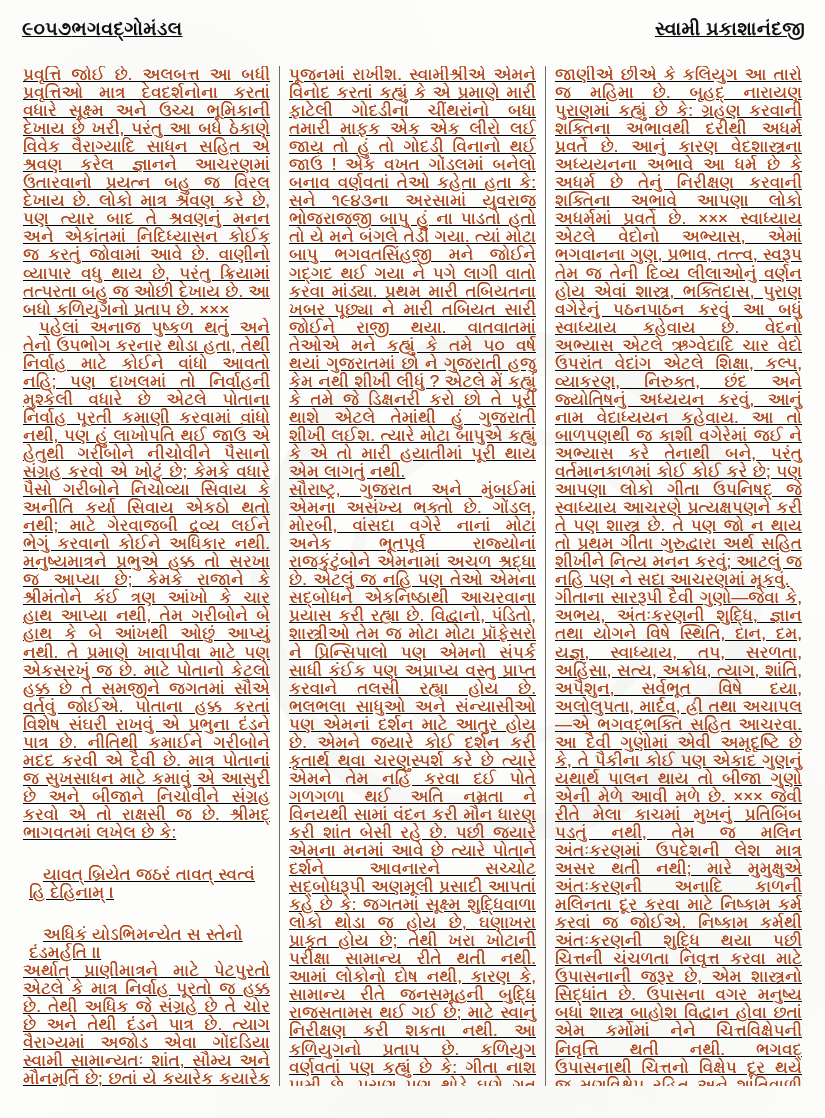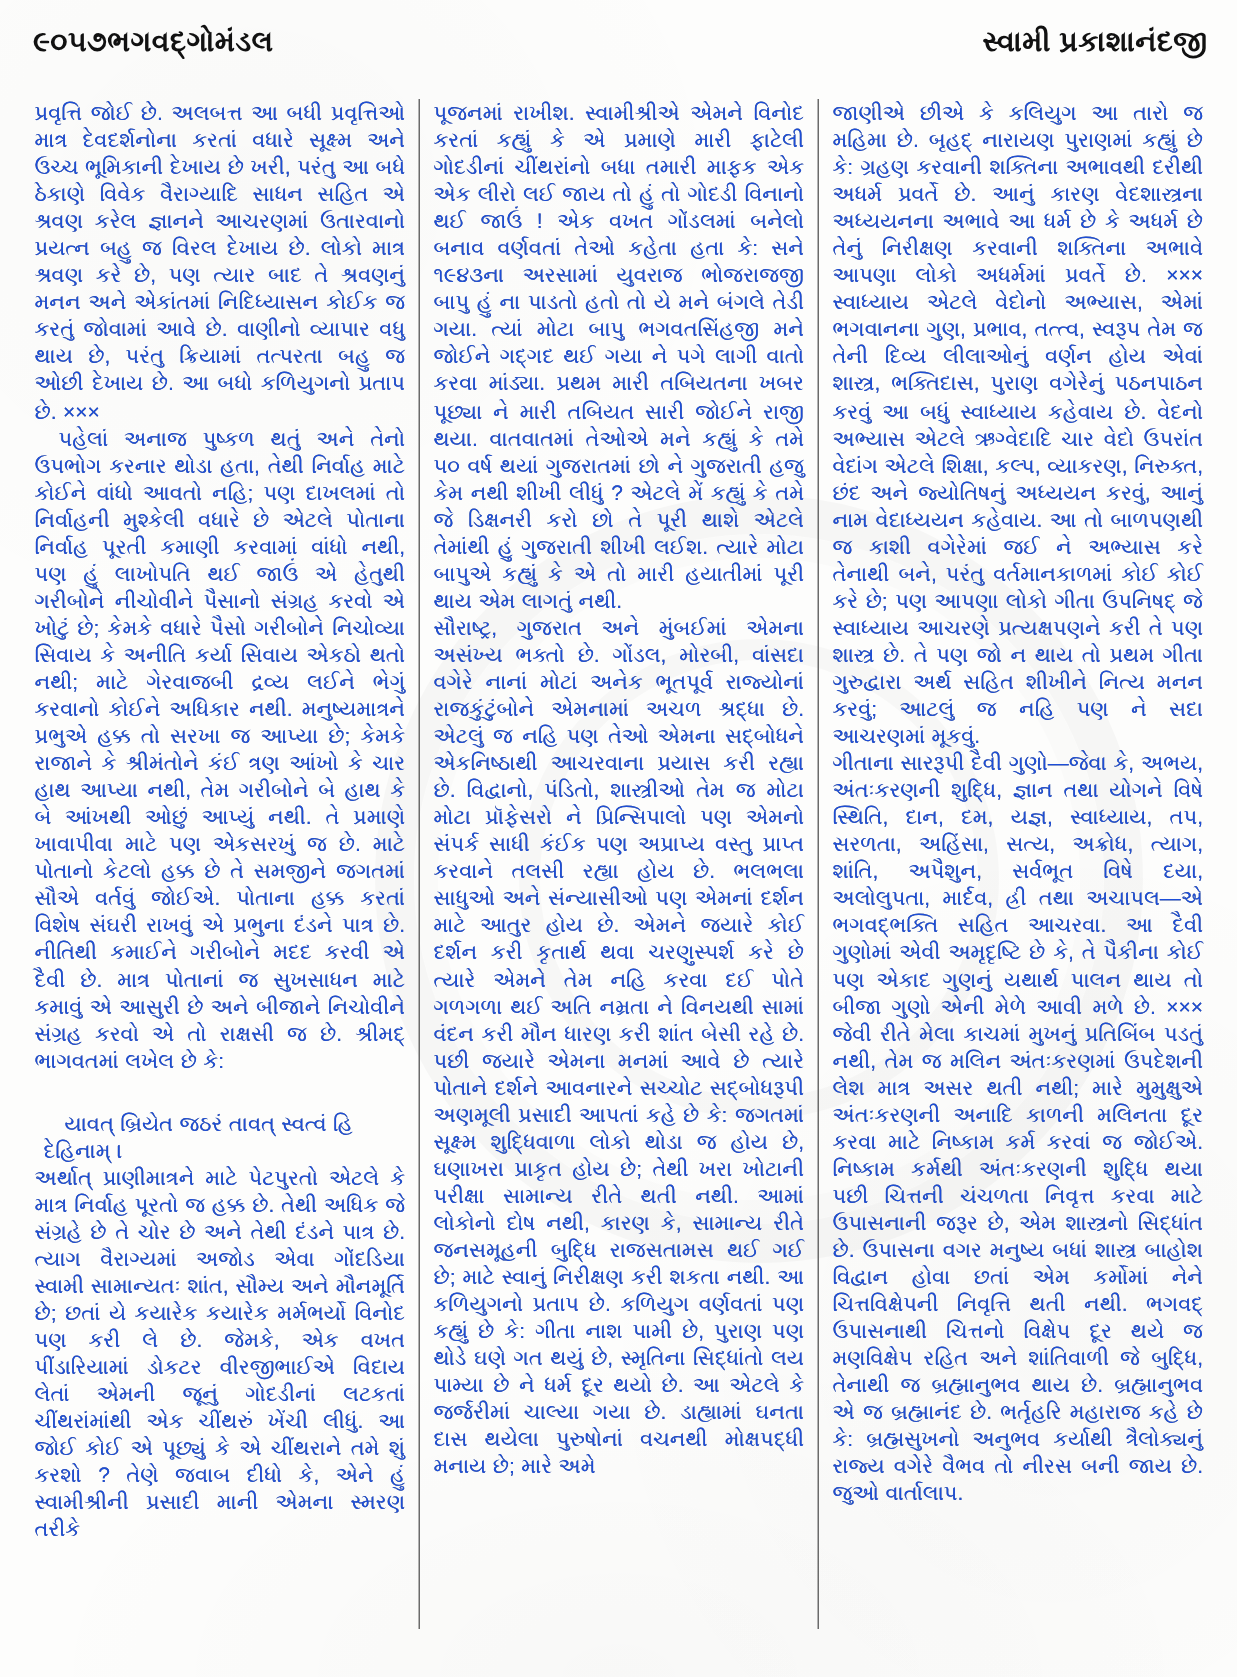--- a/index.html
+++ b/index.html
@@ -55,20 +55,21 @@
     border: 14px solid rgba(0,0,0,0.022);
   }
 
   #content {
     position: relative;
     z-index: 3;
     width: 825px;
     height: 1118px;
     box-sizing: border-box;
     padding: 18px 14px 10px 14px;
+    text-decoration: underline;
   }
 
   
   .running-head {
     display: flex;
     align-items: baseline;
     justify-content: space-between;
     padding: 0 6px 0 8px;
     height: 34px;
   }
@@ -96,23 +97,23 @@
     box-sizing: border-box;
     overflow: hidden;
   }
   .col.rule-right {
     border-right: 1px solid #6b6b6b;
   }
 
   .col p {
     margin: 0;
     font-family: "Liberation Sans", "DejaVu Sans", sans-serif;
-    font-size: 14px;
+    font-size: 17px;
     line-height: 18.05px;
-    color: #1d4ed8;
+    color: #c2410c;
     text-align: justify;
     text-justify: inter-word;
     word-spacing: 0.4px;
     -webkit-hyphens: none;
     hyphens: none;
   }
   .col p.indent {
     text-indent: 16px;
   }
   .col p.verse {
@@ -143,20 +144,21 @@
       <div class="rh-title">ભગવદ્ગોમંડલ</div>
       <div class="rh-author">સ્વામી પ્રકાશાનંદજી</div>
     </div>
 
     <div class="columns">
 
       <div class="col rule-right">
         <p>પ્રવૃત્તિ જોઈ છે. અલબત્ત આ બધી પ્રવૃત્તિઓ માત્ર દેવદર્શનોના કરતાં વધારે સૂક્ષ્મ અને ઉચ્ચ ભૂમિકાની દેખાય છે ખરી, પરંતુ આ બધે ઠેકાણે વિવેક વૈરાગ્યાદિ સાધન સહિત એ શ્રવણ કરેલ જ્ઞાનને આચરણમાં ઉતારવાનો પ્રયત્ન બહુ જ વિરલ દેખાય છે. લોકો માત્ર શ્રવણ કરે છે, પણ ત્યાર બાદ તે શ્રવણનું મનન અને એકાંતમાં નિદિધ્યાસન કોઈક જ કરતું જોવામાં આવે છે. વાણીનો વ્યાપાર વધુ થાય છે, પરંતુ ક્રિયામાં તત્પરતા બહુ જ ઓછી દેખાય છે. આ બધો કળિયુગનો પ્રતાપ છે. ×××</p>
         <p class="indent">પહેલાં અનાજ પુષ્કળ થતું અને તેનો ઉપભોગ કરનાર થોડા હતા, તેથી નિર્વાહ માટે કોઈને વાંધો આવતો નહિ; પણ દાખલમાં તો નિર્વાહની મુશ્કેલી વધારે છે એટલે પોતાના નિર્વાહ પૂરતી કમાણી કરવામાં વાંધો નથી, પણ હું લાખોપતિ થઈ જાઉં એ હેતુથી ગરીબોને નીચોવીને પૈસાનો સંગ્રહ કરવો એ ખોટું છે; કેમકે વધારે પૈસો ગરીબોને નિચોવ્યા સિવાય કે અનીતિ કર્યા સિવાય એકઠો થતો નથી; માટે ગેરવાજબી દ્રવ્ય લઈને ભેગું કરવાનો કોઈને અધિકાર નથી. મનુષ્યમાત્રને પ્રભુએ હક્ક તો સરખા જ આપ્યા છે; કેમકે રાજાને કે શ્રીમંતોને કંઈ ત્રણ આંખો કે ચાર હાથ આપ્યા નથી, તેમ ગરીબોને બે હાથ કે બે આંખથી ઓછું આપ્યું નથી. તે પ્રમાણે ખાવાપીવા માટે પણ એકસરખું જ છે. માટે પોતાનો કેટલો હક્ક છે તે સમજીને જગતમાં સૌએ વર્તવું જોઈએ. પોતાના હક્ક કરતાં વિશેષ સંઘરી રાખવું એ પ્રભુના દંડને પાત્ર છે. નીતિથી કમાઈને ગરીબોને મદદ કરવી એ દૈવી છે. માત્ર પોતાનાં જ સુખસાધન માટે કમાવું એ આસુરી છે અને બીજાને નિચોવીને સંગ્રહ કરવો એ તો રાક્ષસી જ છે. શ્રીમદ્ ભાગવતમાં લખેલ છે કે:</p>
         <p class="verse">યાવત્ બ્રિયેત જઠરં તાવત્ સ્વત્વં હિ દેહિનામ્ ।</p>
+        <p class="verse">અધિકં યોઽભિમન્યેત સ સ્તેનો દંડમર્હતિ ॥</p>
         <p>અર્થાત્ પ્રાણીમાત્રને માટે પેટપુરતો એટલે કે માત્ર નિર્વાહ પૂરતો જ હક્ક છે. તેથી અધિક જે સંગ્રહે છે તે ચોર છે અને તેથી દંડને પાત્ર છે. ત્યાગ વૈરાગ્યમાં અજોડ એવા ગોંદડિયા સ્વામી સામાન્યતઃ શાંત, સૌમ્ય અને મૌનમૂર્તિ છે; છતાં યે કયારેક કયારેક મર્મભર્યો વિનોદ પણ કરી લે છે. જેમકે, એક વખત પીંડારિયામાં ડોકટર વીરજીભાઈએ વિદાય લેતાં એમની જૂનું ગોદડીનાં લટકતાં ચીંથરાંમાંથી એક ચીંથરું ખેંચી લીધું. આ જોઈ કોઈ એ પૂછ્યું કે એ ચીંથરાને તમે શું કરશો ? તેણે જવાબ દીધો કે, એને હું સ્વામીશ્રીની પ્રસાદી માની એમના સ્મરણ તરીકે</p>
       </div>
 
       <div class="col rule-right">
         <p>પૂજનમાં રાખીશ. સ્વામીશ્રીએ એમને વિનોદ કરતાં કહ્યું કે એ પ્રમાણે મારી ફાટેલી ગોદડીનાં ચીંથરાંનો બધા તમારી માફક એક એક લીરો લઈ જાય તો હું તો ગોદડી વિનાનો થઈ જાઉં ! એક વખત ગોંડલમાં બનેલો બનાવ વર્ણવતાં તેઓ કહેતા હતા કે: સને ૧૯૪૩ના અરસામાં યુવરાજ ભોજરાજજી બાપુ હું ના પાડતો હતો તો યે મને બંગલે તેડી ગયા. ત્યાં મોટા બાપુ ભગવતસિંહજી મને જોઈને ગદ્ગદ થઈ ગયા ને પગે લાગી વાતો કરવા માંડ્યા. પ્રથમ મારી તબિયતના ખબર પૂછ્યા ને મારી તબિયત સારી જોઈને રાજી થયા. વાતવાતમાં તેઓએ મને કહ્યું કે તમે ૫૦ વર્ષ થયાં ગુજરાતમાં છો ને ગુજરાતી હજુ કેમ નથી શીખી લીધું ? એટલે મેં કહ્યું કે તમે જે ડિક્ષનરી કરો છો તે પૂરી થાશે એટલે તેમાંથી હું ગુજરાતી શીખી લઈશ. ત્યારે મોટા બાપુએ કહ્યું કે એ તો મારી હયાતીમાં પૂરી થાય એમ લાગતું નથી.</p>
         <p>સૌરાષ્ટ્ર, ગુજરાત અને મુંબઈમાં એમના અસંખ્ય ભક્તો છે. ગોંડલ, મોરબી, વાંસદા વગેરે નાનાં મોટાં અનેક ભૂતપૂર્વ રાજ્યોનાં રાજકુંટુંબોને એમનામાં અચળ શ્રદ્ધા છે. એટલું જ નહિ પણ તેઓ એમના સદ્બોધને એકનિષ્ઠાથી આચરવાના પ્રયાસ કરી રહ્યા છે. વિદ્વાનો, પંડિતો, શાસ્ત્રીઓ તેમ જ મોટા મોટા પ્રૉફેસરો ને પ્રિન્સિપાલો પણ એમનો સંપર્ક સાધી કંઈક પણ અપ્રાપ્ય વસ્તુ પ્રાપ્ત કરવાને તલસી રહ્યા હોય છે. ભલભલા સાધુઓ અને સંન્યાસીઓ પણ એમનાં દર્શન માટે આતુર હોય છે. એમને જયારે કોઈ દર્શન કરી કૃતાર્થ થવા ચરણુસ્પર્શ કરે છે ત્યારે એમને તેમ નહિ કરવા દઈ પોતે ગળગળા થઈ અતિ નમ્રતા ને વિનયથી સામાં વંદન કરી મૌન ધારણ કરી શાંત બેસી રહે છે. પછી જયારે એમના મનમાં આવે છે ત્યારે પોતાને દર્શને આવનારને સચ્ચોટ સદ્બોધરૂપી અણમૂલી પ્રસાદી આપતાં કહે છે કે: જગતમાં સૂક્ષ્મ શુદ્ધિવાળા લોકો થોડા જ હોય છે, ઘણાખરા પ્રાકૃત હોય છે; તેથી ખરા ખોટાની પરીક્ષા સામાન્ય રીતે થતી નથી. આમાં લોકોનો દોષ નથી, કારણ કે, સામાન્ય રીતે જનસમૂહની બુદ્ધિ રાજસતામસ થઈ ગઈ છે; માટે સ્વાનું નિરીક્ષણ કરી શકતા નથી. આ કળિયુગનો પ્રતાપ છે. કળિયુગ વર્ણવતાં પણ કહ્યું છે કે: ગીતા નાશ પામી છે, પુરાણ પણ થોડે ઘણે ગત થયું છે, સ્મૃતિના સિદ્ધાંતો લય પામ્યા છે ને ધર્મ દૂર થયો છે. આ એટલે કે જર્જરીમાં ચાલ્યા ગયા છે. ડાહ્યામાં ઘનતા દાસ થયેલા પુરુષોનાં વચનથી મોક્ષપદ્ધી મનાય છે; મારે અમે</p>
       </div>
 
       <div class="col">
         <p>જાણીએ છીએ કે કલિયુગ આ તારો જ મહિમા છે. બૃહદ્ નારાયણ પુરાણમાં કહ્યું છે કે: ગ્રહણ કરવાની શક્તિના અભાવથી દરીથી અધર્મ પ્રવર્તે છે. આનું કારણ વેદશાસ્ત્રના અધ્યયનના અભાવે આ ધર્મ છે કે અધર્મ છે તેનું નિરીક્ષણ કરવાની શક્તિના અભાવે આપણા લોકો અધર્મમાં પ્રવર્તે છે. ××× સ્વાધ્યાય એટલે વેદોનો અભ્યાસ, એમાં ભગવાનના ગુણ, પ્રભાવ, તત્ત્વ, સ્વરૂપ તેમ જ તેની દિવ્ય લીલાઓનું વર્ણન હોય એવાં શાસ્ત્ર, ભક્તિદાસ, પુરાણ વગેરેનું પઠનપાઠન કરવું આ બધું સ્વાધ્યાય કહેવાય છે. વેદનો અભ્યાસ એટલે ઋગ્વેદાદિ ચાર વેદો ઉપરાંત વેદાંગ એટલે શિક્ષા, કલ્પ, વ્યાકરણ, નિરુક્ત, છંદ અને જ્યોતિષનું અધ્યયન કરવું, આનું નામ વેદાધ્યયન કહેવાય. આ તો બાળપણથી જ કાશી વગેરેમાં જઈ ને અભ્યાસ કરે તેનાથી બને, પરંતુ વર્તમાનકાળમાં કોઈ કોઈ કરે છે; પણ આપણા લોકો ગીતા ઉપનિષદ્ જે સ્વાધ્યાય આચરણે પ્રત્યક્ષપણને કરી તે પણ શાસ્ત્ર છે. તે પણ જો ન થાય તો પ્રથમ ગીતા ગુરુદ્વારા અર્થ સહિત શીખીને નિત્ય મનન કરવું; આટલું જ નહિ પણ ને સદા આચરણમાં મૂકવું.</p>

